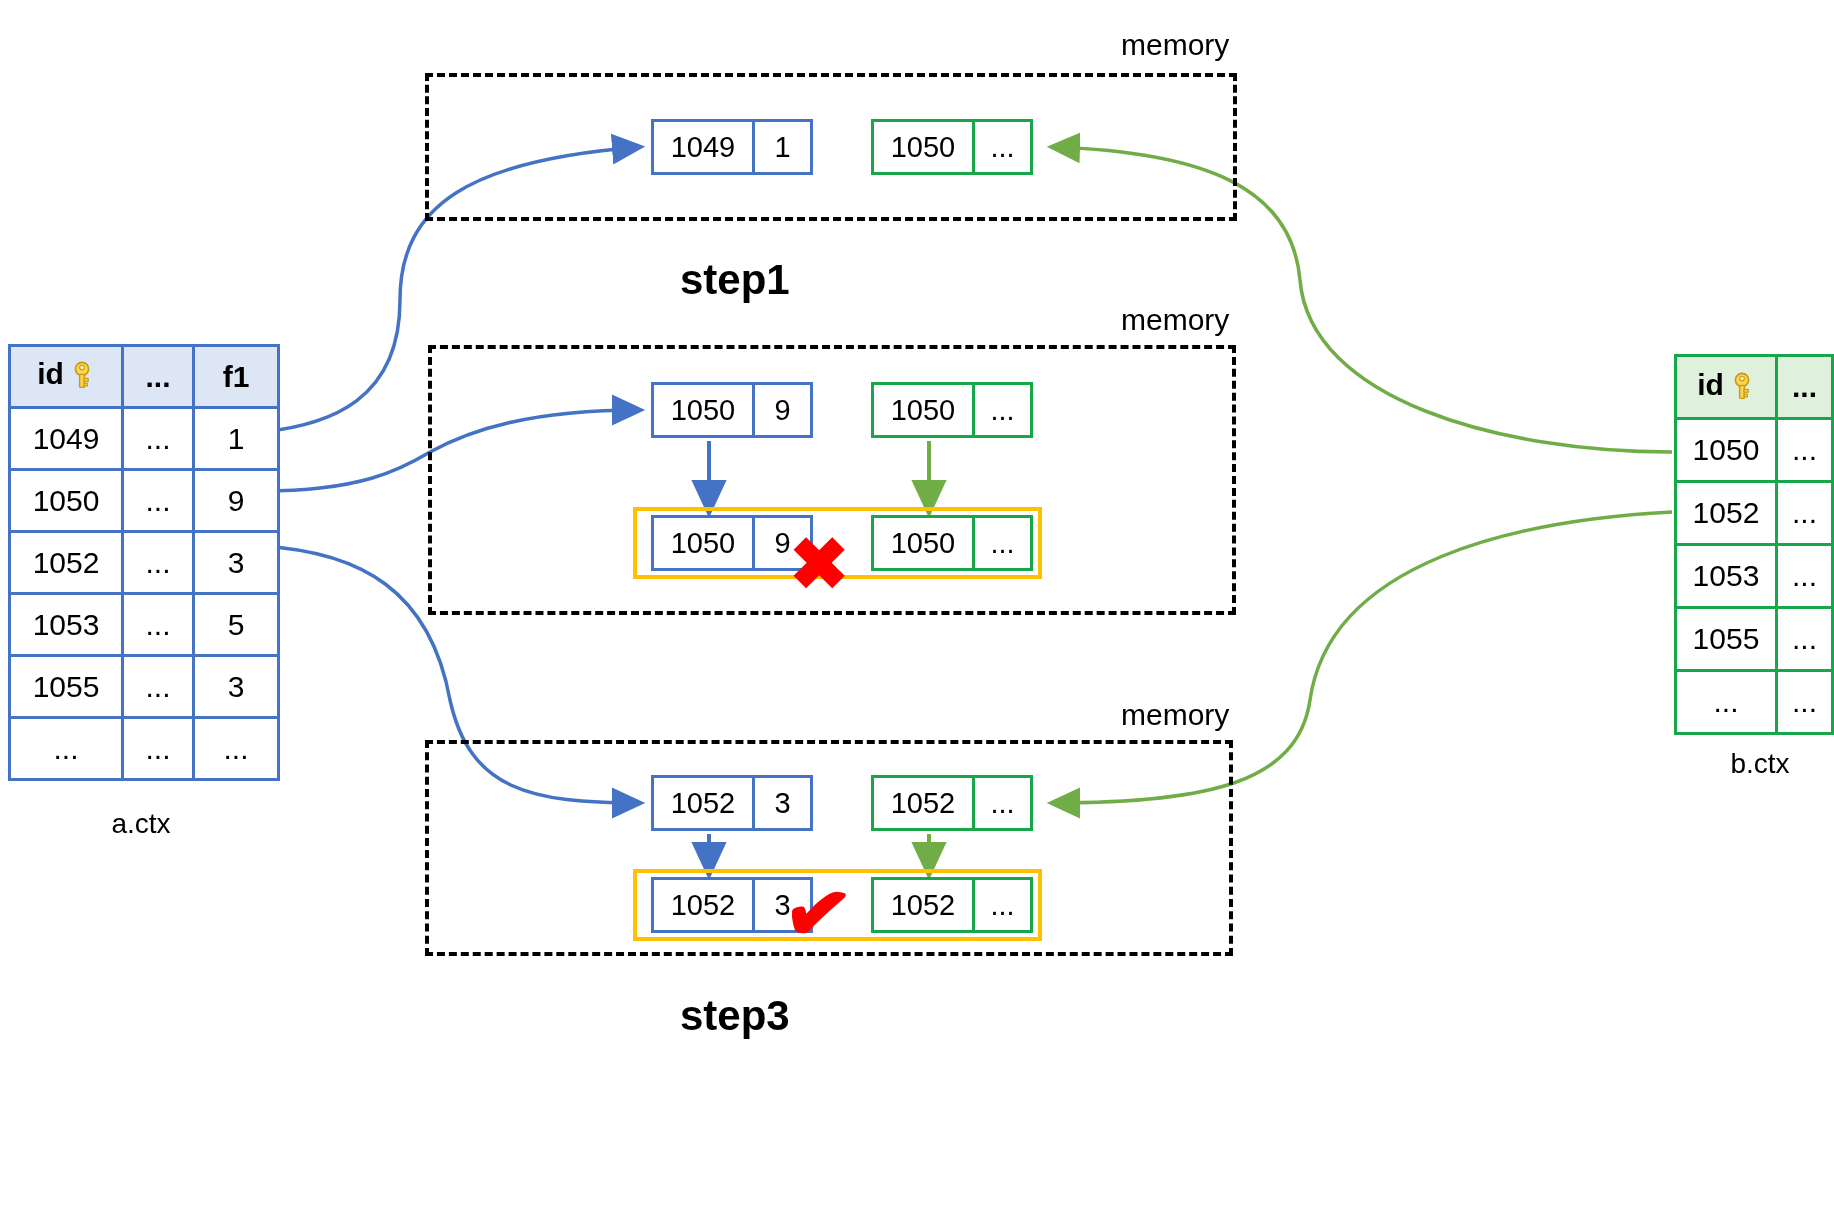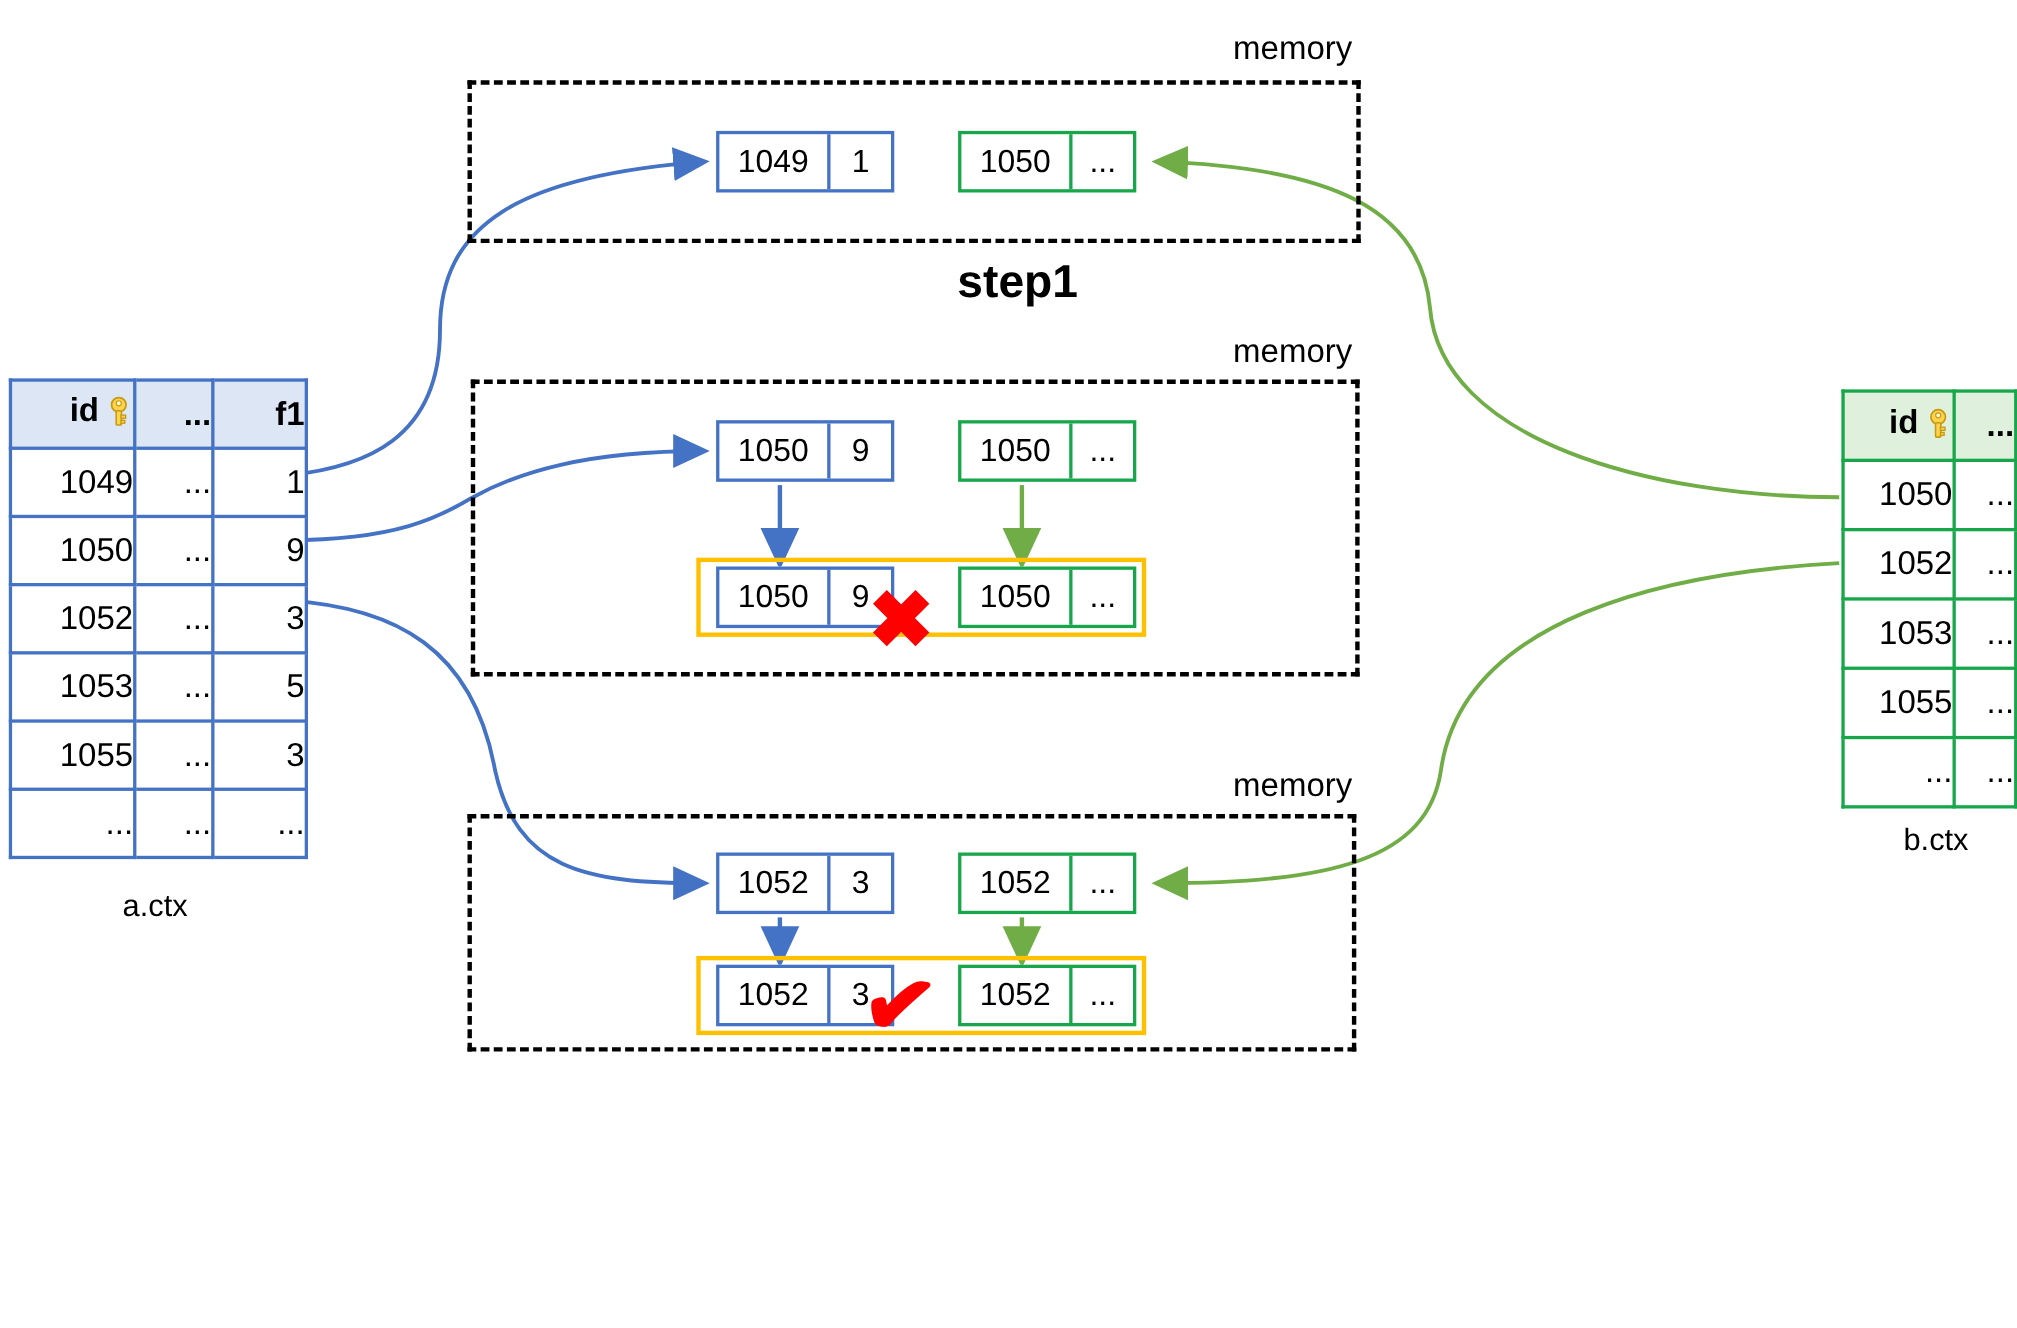--- a/index.html
+++ b/index.html
@@ -6,21 +6,21 @@
   body{
     width:1834px;height:1207px;background:#ffffff;
     font-family:"Liberation Sans", sans-serif;
     position:relative;overflow:hidden;
   }
   .canvas{position:absolute;inset:0;}
   svg.wires{position:absolute;left:0;top:0;width:1834px;height:1207px;pointer-events:none;}
 
   
   .tbl{position:absolute;border-collapse:collapse;background:#fff;}
-  .tbl td,.tbl th{padding:0;text-align:right;vertical-align:middle;font-weight:normal;}
+  .tbl td,.tbl th{padding:0;text-align:center;vertical-align:middle;font-weight:normal;}
   .tbl.blue td,.tbl.blue th{border:3px solid #4472c4;}
   .tbl.green td,.tbl.green th{border:3px solid #17a74a;}
   .tbl.blue th{background:#dce6f5;font-weight:bold;}
   .tbl.green th{background:#dff0dc;font-weight:bold;}
 
   #table-actx{left:8px;top:344px;}
   #table-actx th,#table-actx td{height:59px;font-size:30px;}
   #table-actx .c-id{width:110px;}
   #table-actx .c-dots{width:68px;}
   #table-actx .c-f1{width:82px;}
@@ -40,21 +40,21 @@
   .memory-box{position:absolute;border:4px dashed #000;box-sizing:border-box;}
   #memory-box-1{left:425px;top:73px;width:812px;height:148px;}
   #memory-box-2{left:428px;top:345px;width:808px;height:270px;}
   #memory-box-3{left:425px;top:740px;width:808px;height:216px;}
 
   .memory-label{position:absolute;font-size:30px;color:#000;margin-left:13px;}
   #memory-label-1{left:1108px;top:28px;}
   #memory-label-2{left:1108px;top:303px;}
   #memory-label-3{left:1108px;top:698px;}
 
-  .step-label{position:absolute;font-size:42px;font-weight:bold;color:#000;text-align:right;width:300px;}
+  .step-label{position:absolute;font-size:42px;font-weight:bold;color:#000;text-align:left;width:300px;margin-top:24px;}
   #step-label-1{left:680px;top:232px;}
   #step-label-2{left:680px;top:625px;}
   #step-label-3{left:680px;top:968px;}
 
   
   .rec{position:absolute;display:flex;box-sizing:border-box;background:#fff;}
   .rec .k,.rec .v{display:flex;align-items:center;justify-content:center;font-size:29px;color:#000;box-sizing:border-box;}
   .rec.blue{border:3px solid #4472c4;}
   .rec.blue .v{border-left:3px solid #4472c4;}
   .rec.green{border:3px solid #17a74a;}
@@ -269,14 +269,15 @@
   <div class="rec blue" id="rec-s3-blue-bot">
     <div class="k">1052</div>
     <div class="v">3</div>
   </div>
   <div class="rec green" id="rec-s3-green-bot">
     <div class="k">1052</div>
     <div class="v">...</div>
   </div>
   <div class="mark" id="mark-check">✔</div>
 
+  <div class="step-label" id="step-label-3">step3</div>
 
 </div>
 
 </body></html>

